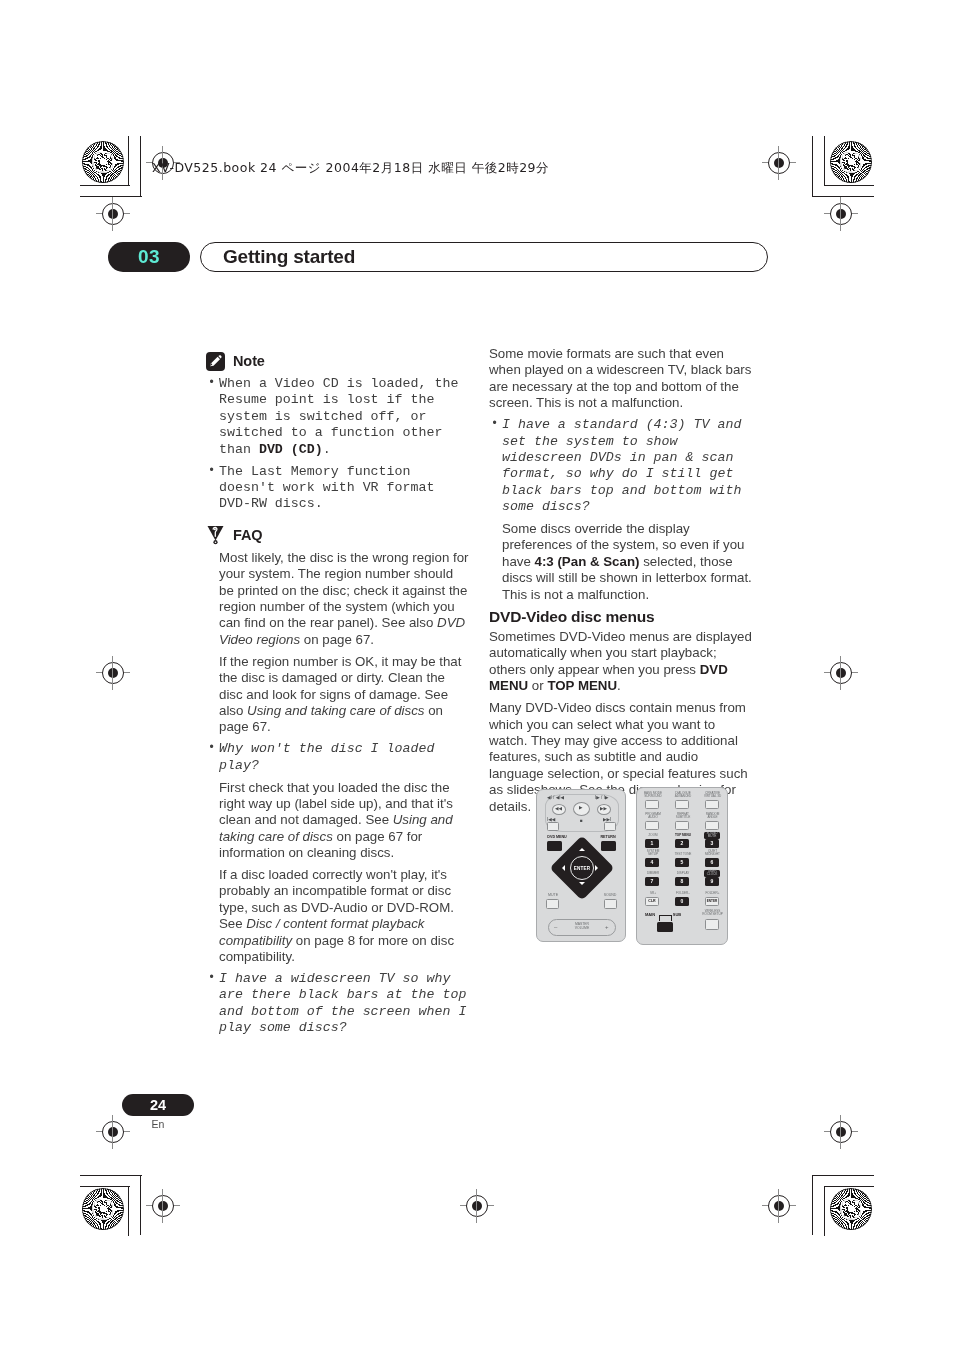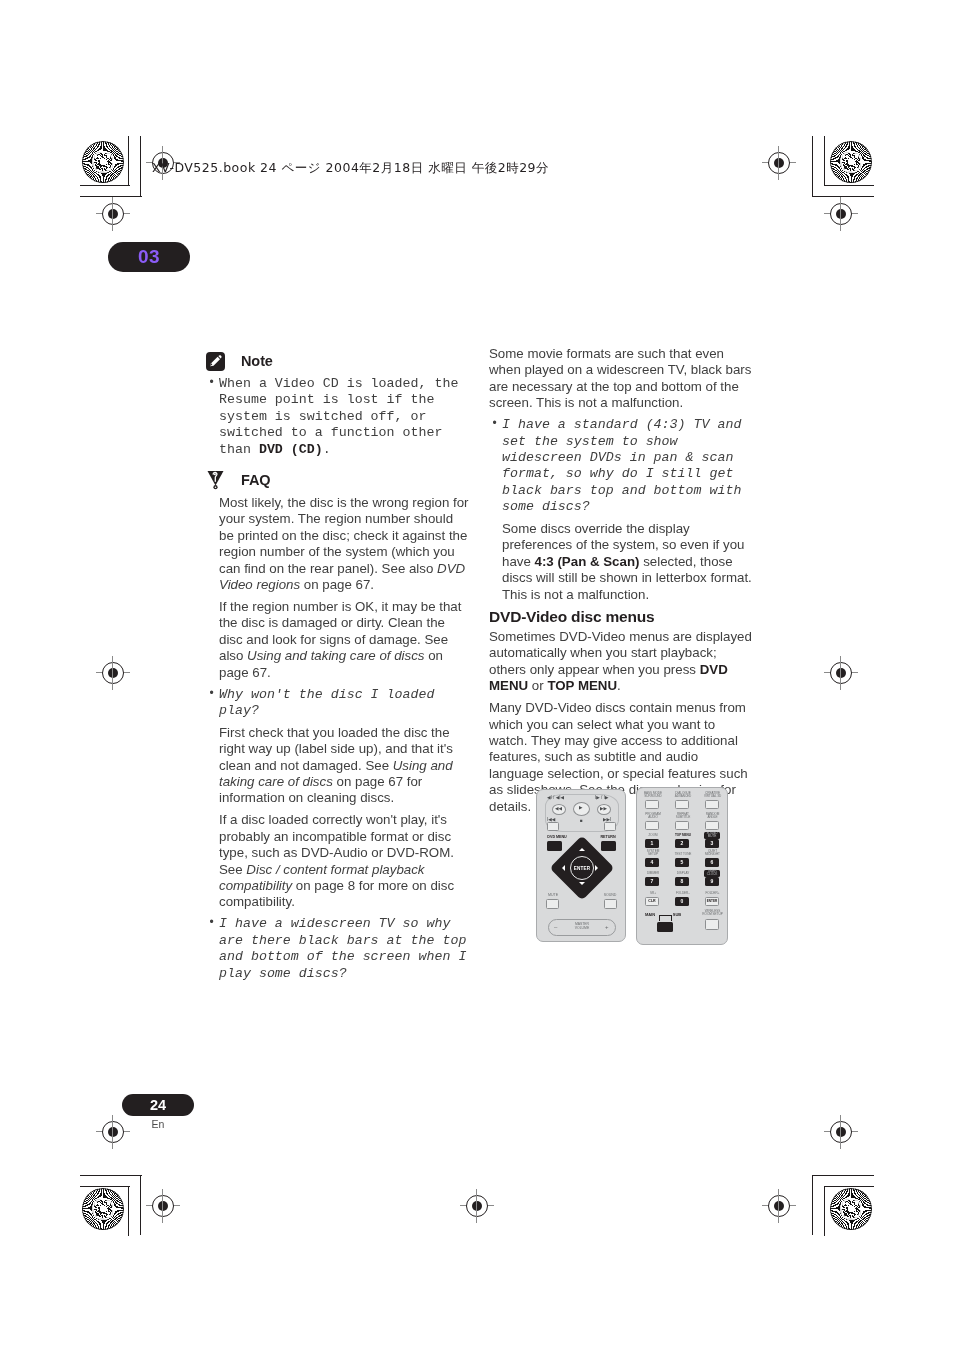--- a/index.html
+++ b/index.html
@@ -79,21 +79,21 @@
     top: 242px;
     width: 660px;
     height: 30px;
   }
   .chapter-num {
     position: absolute;
     left: 0; top: 0;
     width: 82px; height: 30px;
     background: #231f20;
     border-radius: 15px;
-    color: #8b5cf6;
+    color: #5eead4;
     font-size: 19px;
     font-weight: bold;
     display: flex;
     align-items: center;
     justify-content: center;
     letter-spacing: .5px;
   }
   .chapter-pill {
     position: absolute;
     left: 92px; top: 0;
@@ -120,21 +120,20 @@
     color: #3f3f3f;
   }
   .col-left  { left: 206px; top: 350px; }
   .col-right { left: 489px; top: 346px; }
 
   .icon-head {
     display: flex;
     align-items: center;
     margin-bottom: 5px;
     margin-top: 2px;
-    gap: 8px;
   }
   .icon-head .label {
     font-size: 14.5px;
     font-weight: bold;
     color: #231f20;
     margin-left: 8px;
     letter-spacing: -.1px;
   }
   .note-icon {
     width: 19px; height: 19px;
@@ -426,37 +425,41 @@
   </div>
 <div class="regmark" style="left:762px; top:1189px;">
     <div class="ring"></div>
     <div class="dot"></div>
   </div>
 
 <div class="jp-header">XV-DV525.book 24 ページ 2004年2月18日 水曜日 午後2時29分</div>
 
 <div class="chapter-banner">
   <div class="chapter-num">03</div>
+  <div class="chapter-pill">
+    <span class="chapter-title">Getting started</span>
+  </div>
 </div>
 
 <div class="col col-left">
 
   <div class="icon-head">
     <span class="note-icon">
       <svg width="15" height="15" viewBox="0 0 15 15">
         <path d="M2 12.2 L3.1 9.3 L9.6 2.8 L12 5.2 L5.5 11.7 Z" fill="#ffffff"></path>
         <path d="M10.3 2.1 L12.7 4.5 L13.4 3.6 C13.8 3.1 13.7 2.5 13.2 2 L12.8 1.6 C12.3 1.1 11.7 1 11.2 1.5 Z" fill="#ffffff"></path>
         <path d="M2 12.2 L3.1 9.3 L4.3 10.5 Z" fill="#231f20"></path>
       </svg>
     </span>
     <span class="label">Note</span>
   </div>
 
   <ul class="bullets">
     <li>When a Video CD is loaded, the Resume point is lost if the system is switched off, or switched to a function other than <b>DVD (CD)</b>.</li>
+    <li>The Last Memory function doesn't work with VR format DVD-RW discs.</li>
   </ul>
 
   <div class="icon-head" style="margin-top:12px;">
     <span class="faq-icon">
       <svg width="19" height="20" viewBox="0 0 19 20">
         <path d="M1.5 1 L17.5 1 L9.5 15.5 Z" fill="#231f20"></path>
         <circle cx="9.5" cy="17.2" r="2.1" fill="#231f20"></circle>
         <circle cx="9.5" cy="17.2" r="0.8" fill="#ffffff"></circle>
         <path d="M7.2 4.2 C7.2 2.9 8.3 2.3 9.4 2.5 C10.6 2.7 11.2 3.7 10.8 4.8 C10.4 5.9 9.3 6.3 9.3 7.6 L9.3 11.3" stroke="#ffffff" stroke-width="1.3" fill="none" stroke-linecap="round"></path>
         <circle cx="8.9" cy="4.2" r="1.0" fill="#ffffff"></circle>

